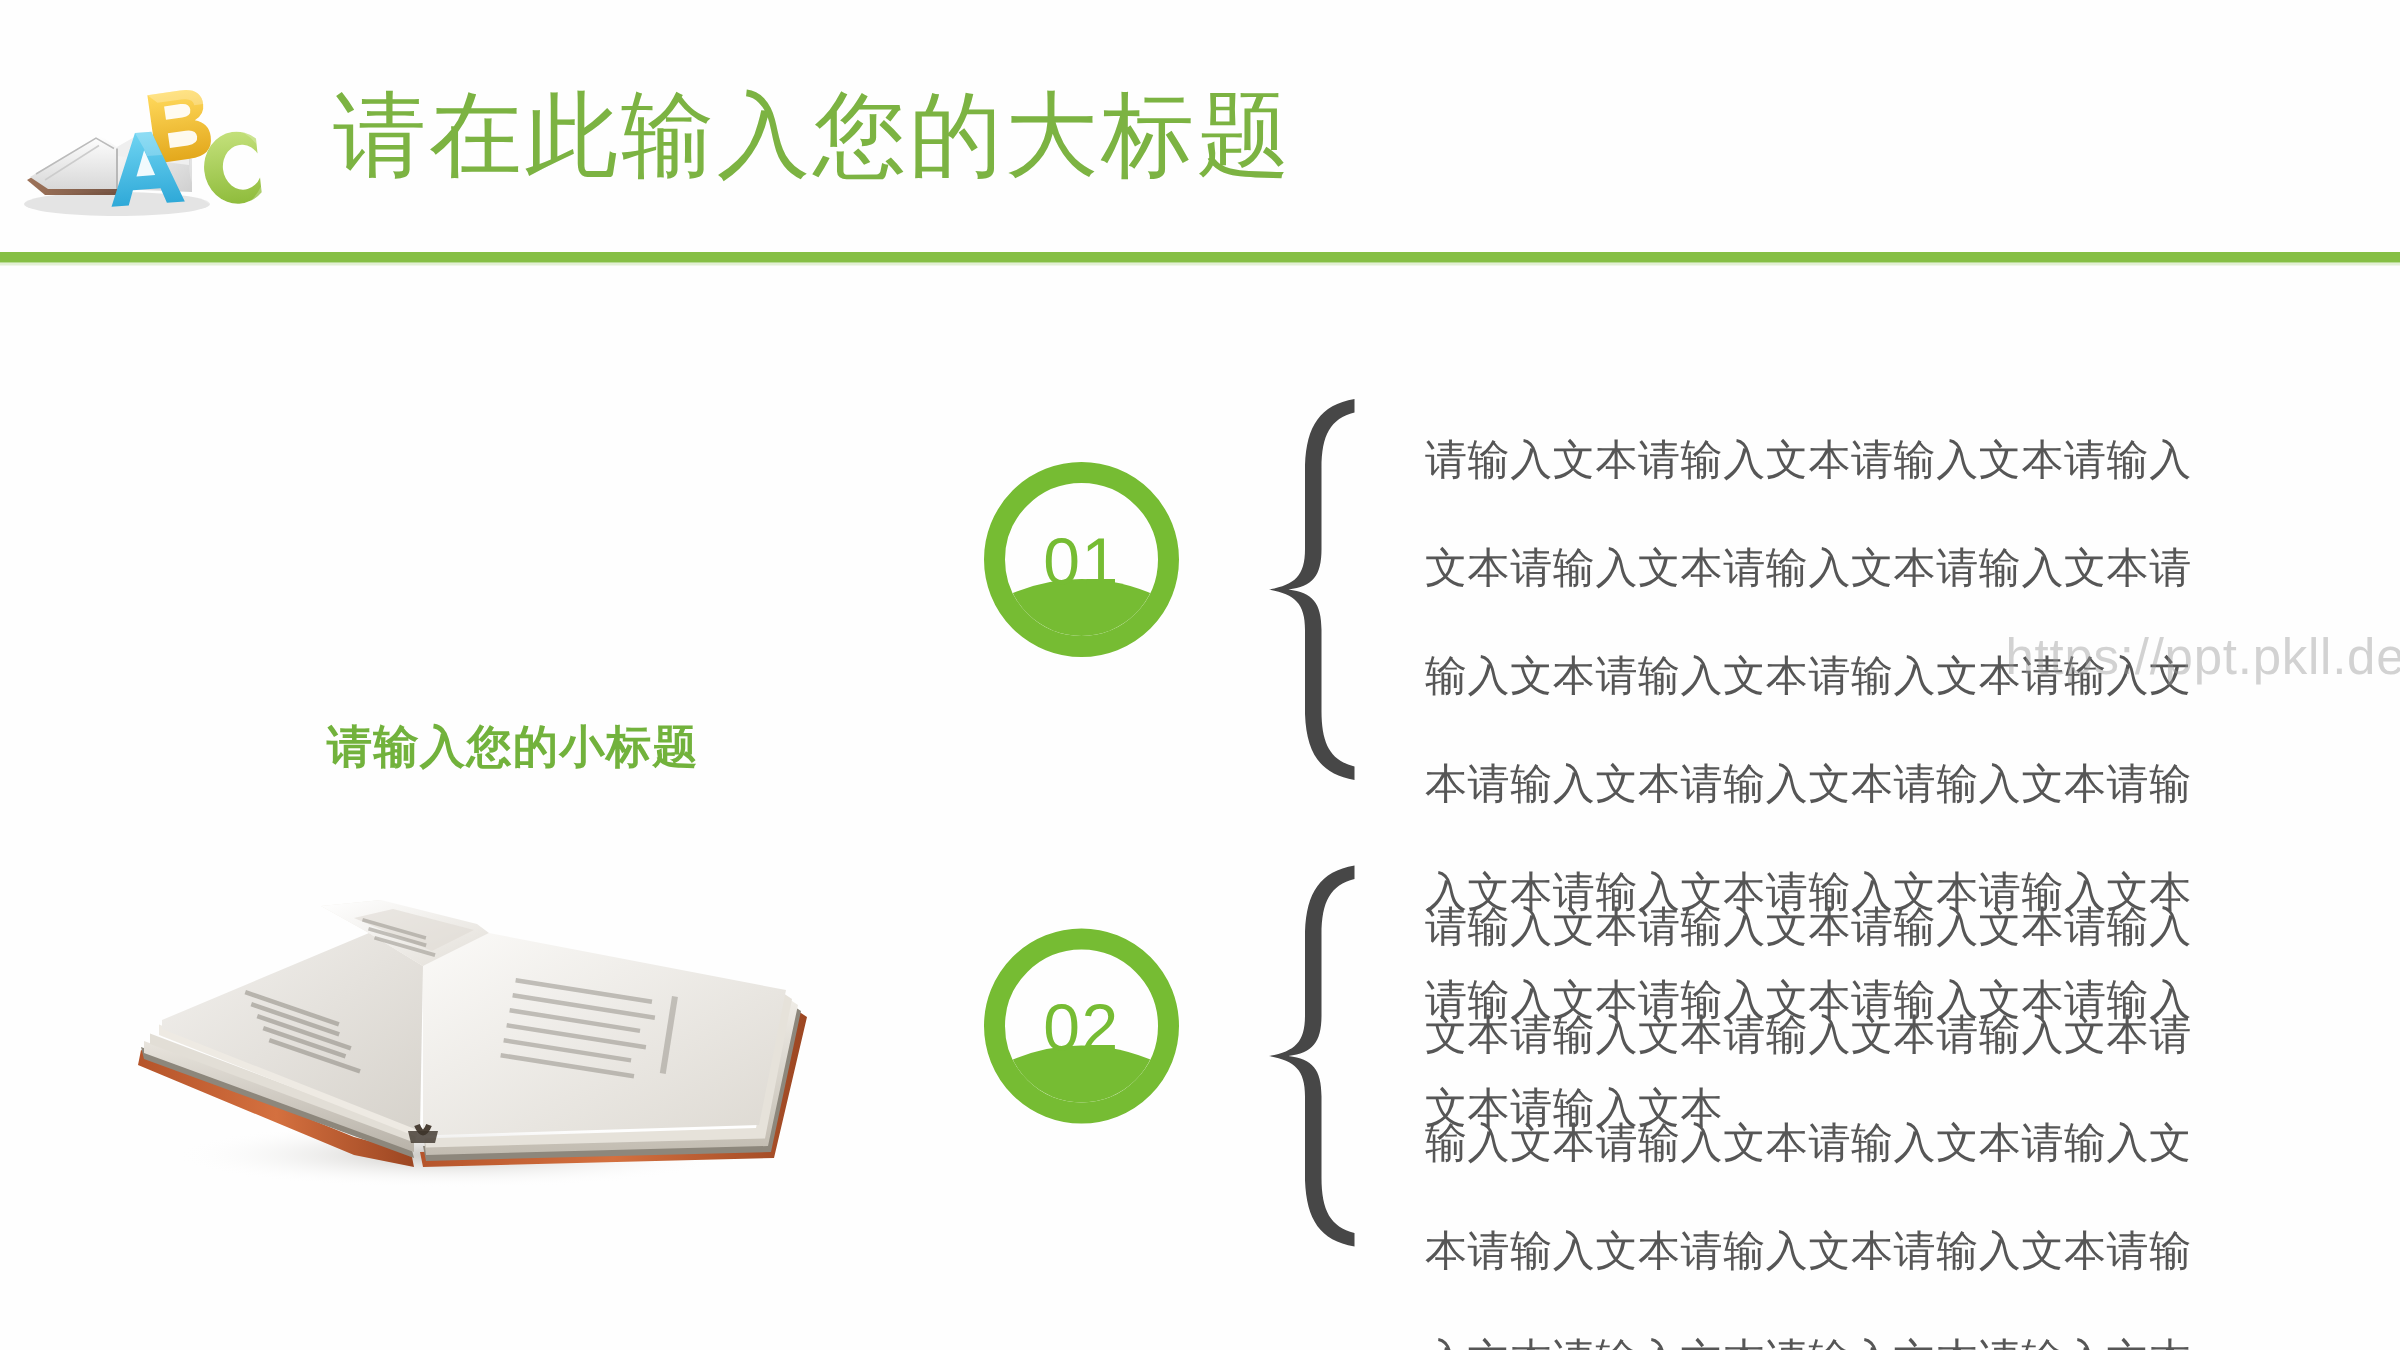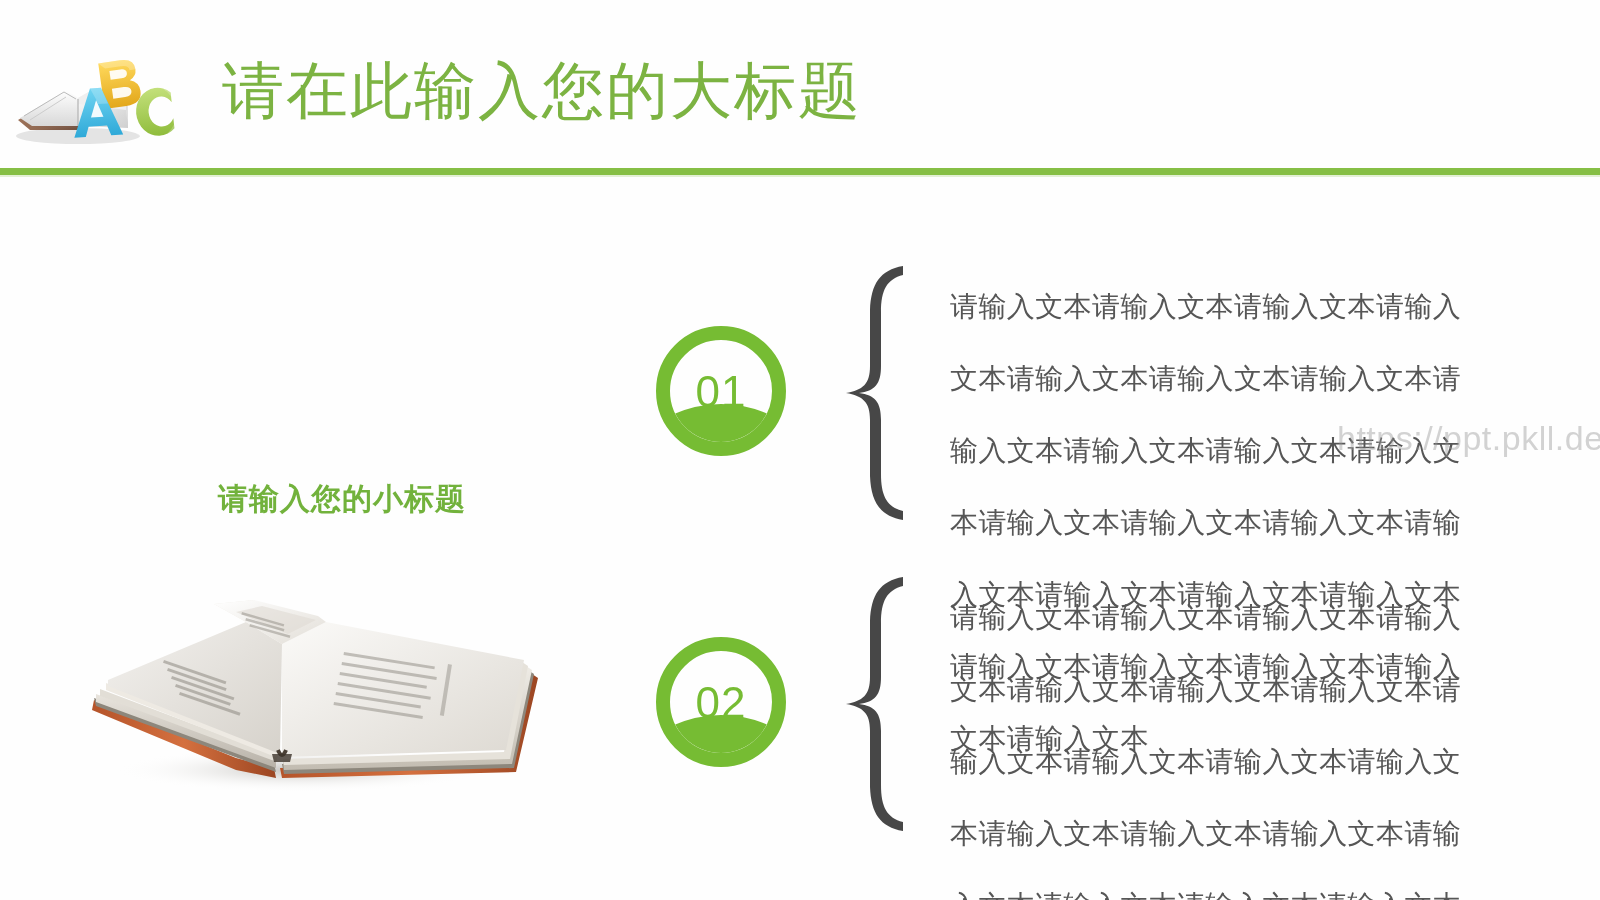--- a/index.html
+++ b/index.html
@@ -100,21 +100,21 @@
     position: absolute;
     left: 640px;
     width: 880px;
   }
   #row-1 { top: 262px; }
   #row-2 { top: 573px; }
 
   .badge {
     position: absolute;
     left: 15px;
-    top: 63px;
+    top: 45px;
     width: 132px;
     height: 132px;
   }
   .badge svg { display: block; }
 
   .brace {
     position: absolute;
     left: 200px;
     top: 0px;
     width: 76px;

